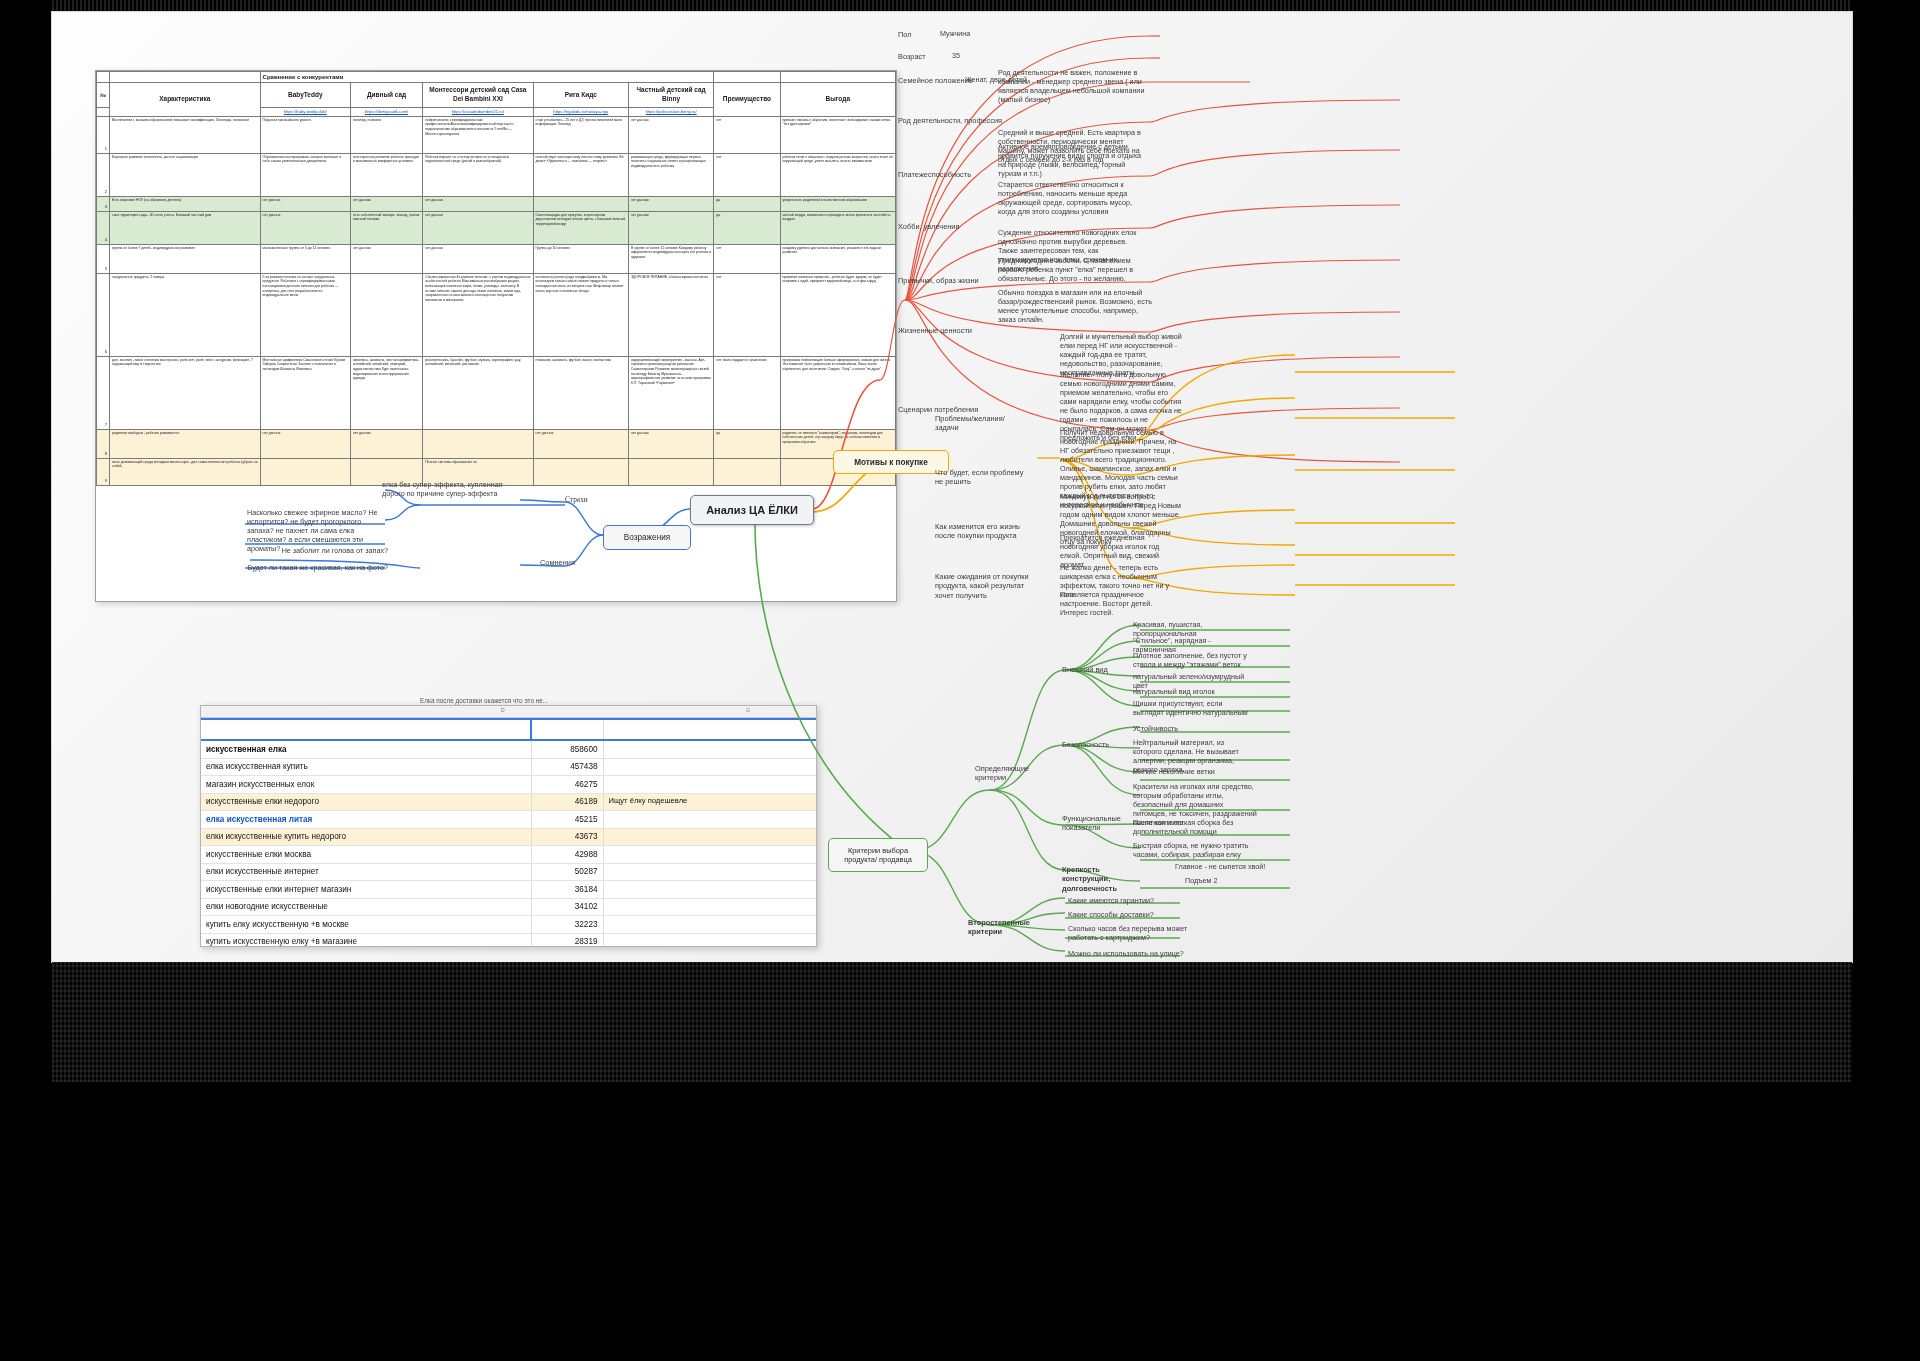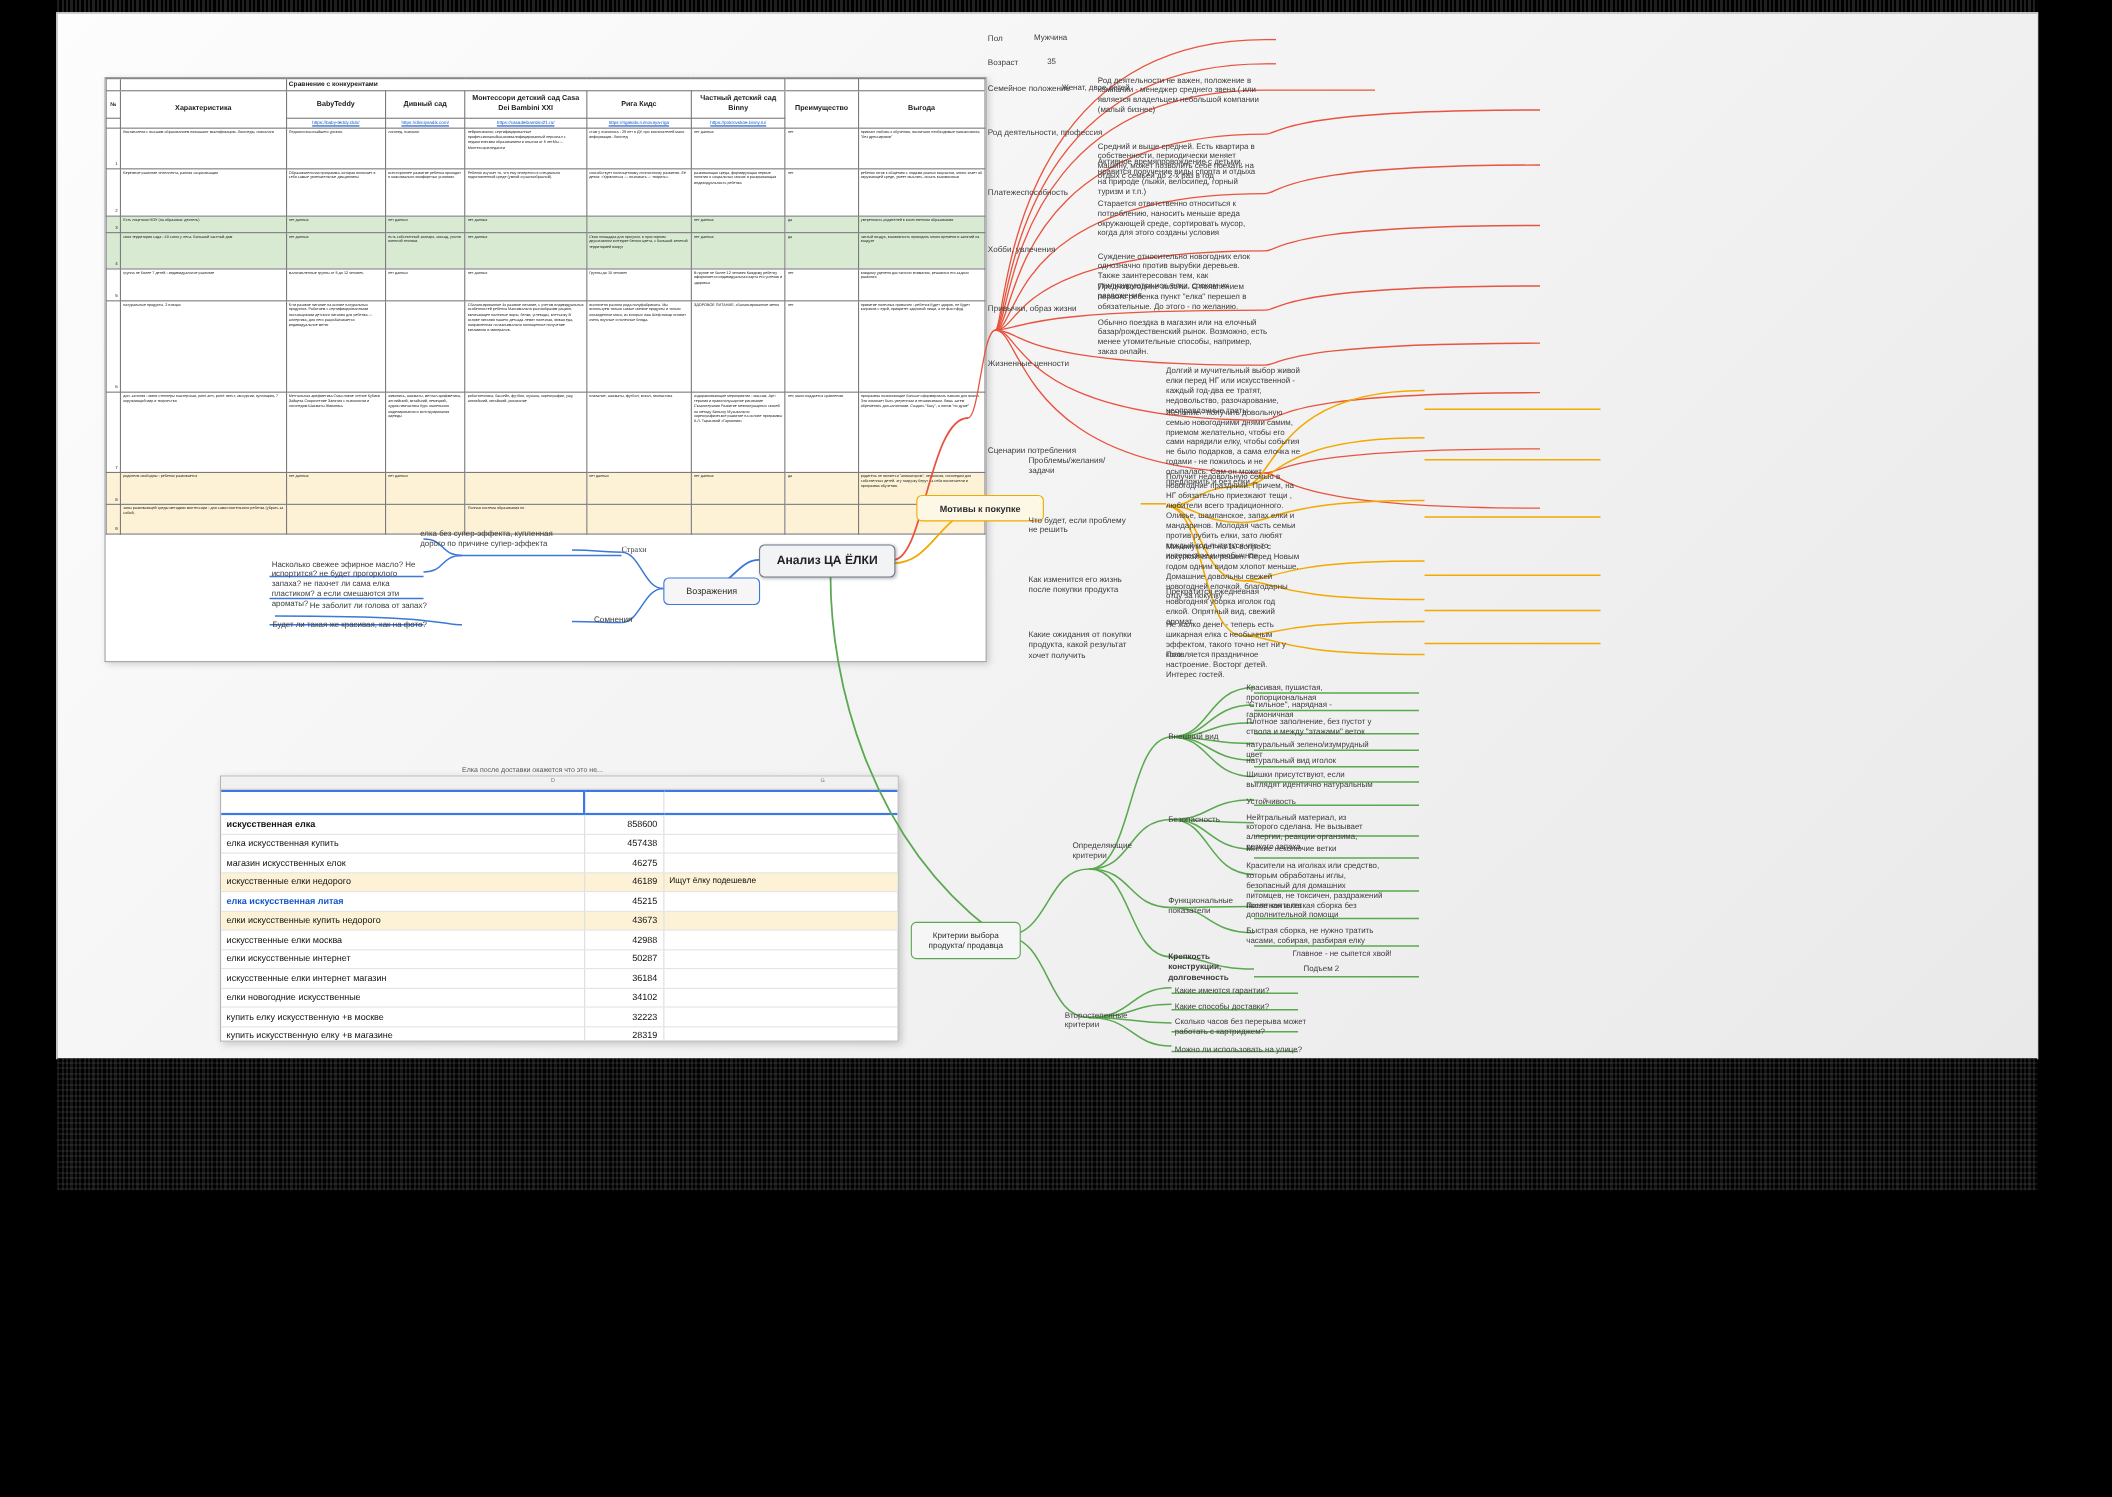--- a/index.html
+++ b/index.html
@@ -466,21 +466,21 @@
   <div class="node sub" style="left:382px;top:480px;width:140px;">елка без супер-эффекта, купленная дорого по причине супер-эффекта</div>
   <div class="node sub" style="left:247px;top:508px;width:140px;">Насколько свежее эфирное масло? Не испортится? не будет прогорклого запаха? не пахнет ли сама елка пластиком? а если смешаются эти ароматы?</div>
   <div class="node sub" style="left:248px;top:546px;width:140px;text-align:right;">Не заболит ли голова от запах?</div>
   <div class="node sub" style="left:238px;top:563px;width:150px;text-align:right;">Будет ли такая же красивая, как на фото?</div>
 
   <div class="node" style="left:975px;top:764px;width:72px;">Определяющие критерии</div>
   <div class="node" style="left:1062px;top:665px;">Внешний вид</div>
   <div class="node" style="left:1062px;top:740px;">Безопасность</div>
   <div class="node" style="left:1062px;top:814px;width:60px;">Функциональные показатели</div>
   <div class="node" style="left:1062px;top:865px;width:70px;font-weight:bold;">Крепкость конструкции, долговечность</div>
-  <div class="node" style="left:968px;top:918px;width:78px;">Второстепенные критерии</div>
+  <div class="node" style="left:968px;top:918px;width:78px;font-weight:bold;">Второстепенные критерии</div>
 
   <div class="node sub" style="left:1133px;top:620px;width:120px;">Красивая, пушистая, пропорциональная</div>
   <div class="node sub" style="left:1133px;top:636px;width:120px;">"Стильное", нарядная - гармоничная</div>
   <div class="node sub" style="left:1133px;top:651px;width:125px;">Плотное заполнение, без пустот у ствола и между "этажами" веток</div>
   <div class="node sub" style="left:1133px;top:672px;width:120px;">натуральный зелено/изумрудный цвет</div>
   <div class="node sub" style="left:1133px;top:687px;width:120px;">натуральный вид иголок</div>
   <div class="node sub" style="left:1133px;top:699px;width:120px;">Шишки присутствуют, если выглядят идентично натуральным</div>
 
   <div class="node sub" style="left:1133px;top:724px;width:120px;">Устойчивость</div>
   <div class="node sub" style="left:1133px;top:738px;width:120px;">Нейтральный материал, из которого сделана. Не вызывает аллергии, реакции органзима, резкого запаха.</div>

